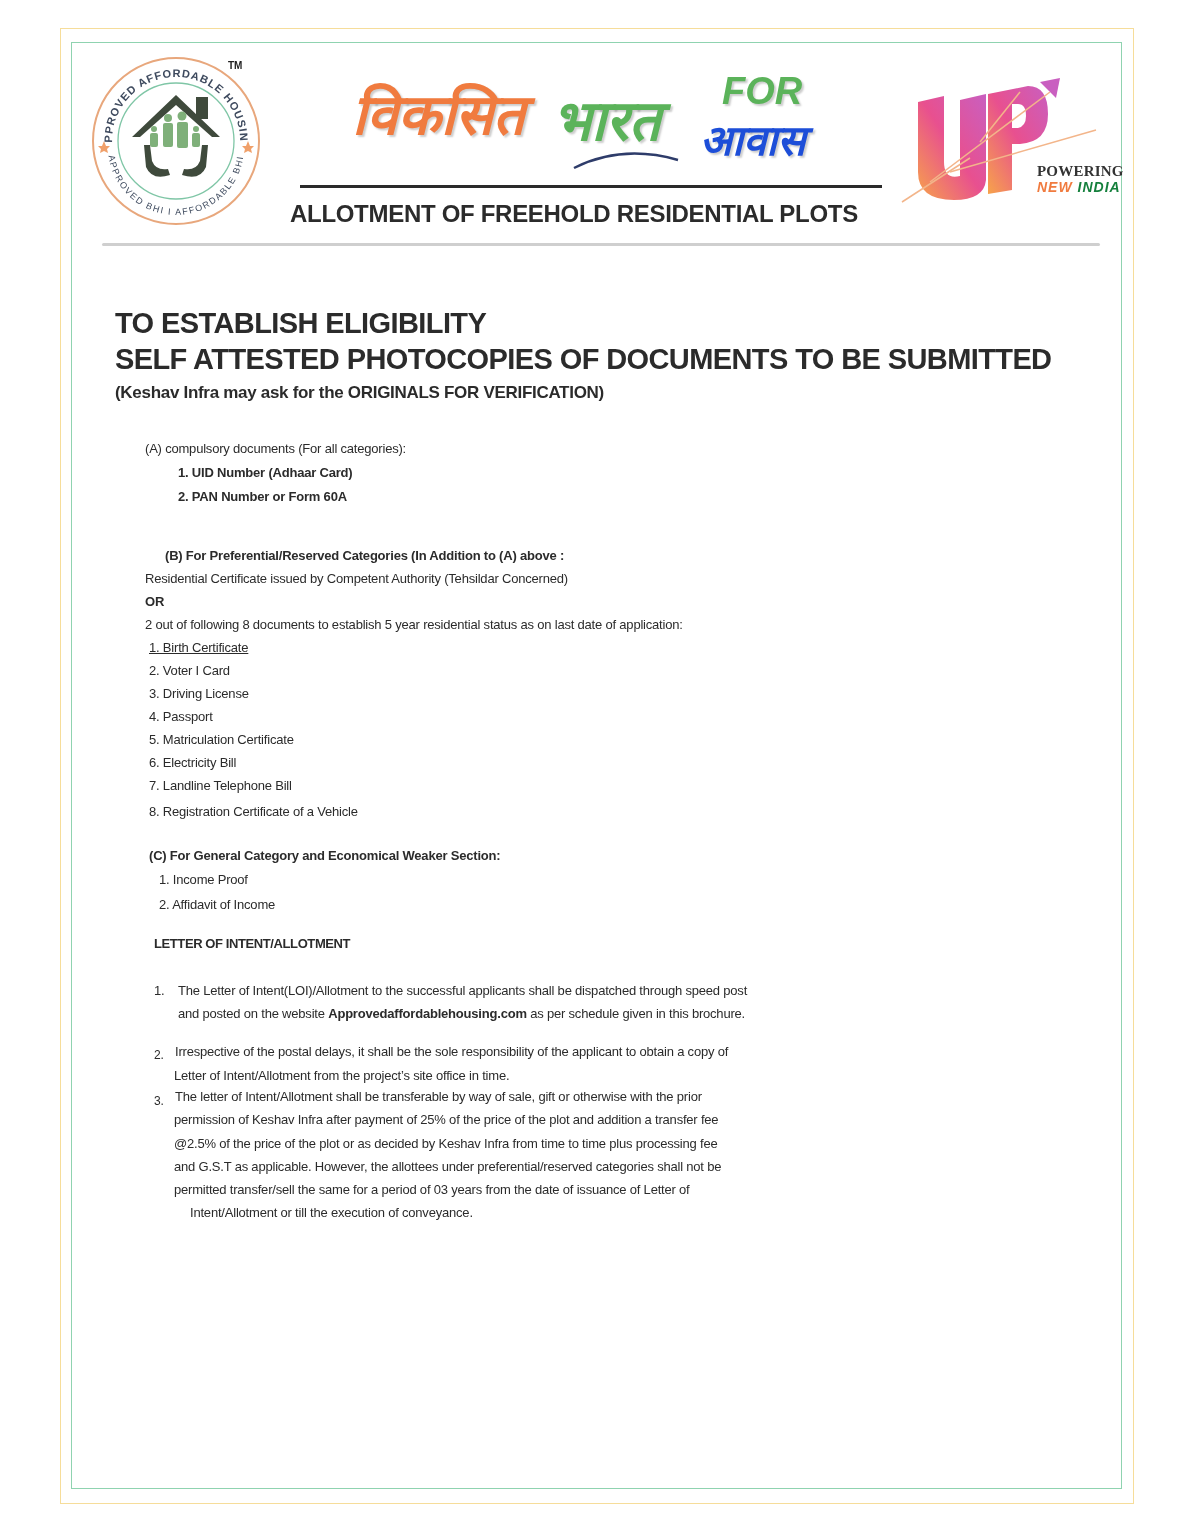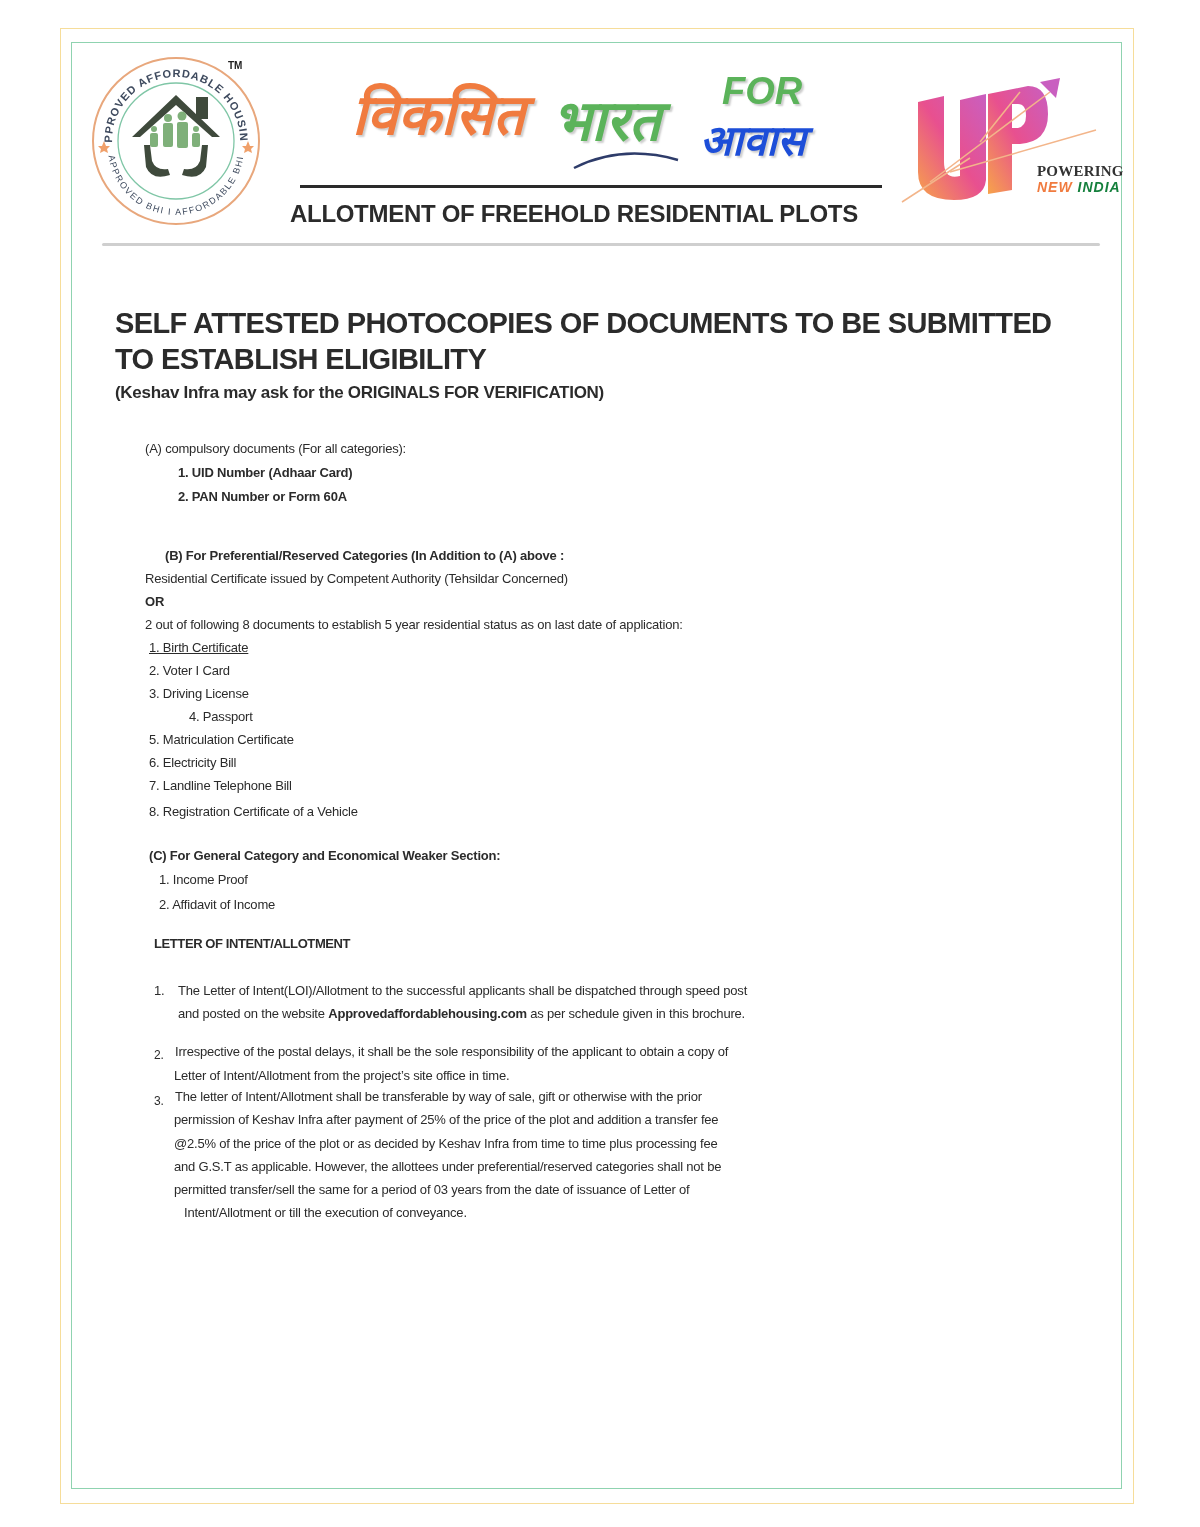--- a/index.html
+++ b/index.html
@@ -120,37 +120,37 @@
     <line x1="80" y1="70" x2="120" y2="20"></line>
   </g>
 </svg>
 <div class="powering">POWERING</div>
 <div class="new-india">
   <span class="ni-new">NEW</span>
   <span class="ni-india">INDIA</span>
 </div>
 
 <div class="main-title">
+  <div>TO ESTABLISH ELIGIBILITY</div>
   <div>SELF ATTESTED PHOTOCOPIES OF DOCUMENTS TO BE SUBMITTED</div>
-  <div>TO ESTABLISH ELIGIBILITY</div>
 </div>
 <div class="subnote">(Keshav Infra may ask for the ORIGINALS FOR VERIFICATION)</div>
 
 <div class="txt" style="left:145px; top:441px;">(A) compulsory documents (For all categories):</div>
 <div class="txt b" style="left:178px; top:465px;">1. UID Number (Adhaar Card)</div>
 <div class="txt b" style="left:178px; top:489px;">2. PAN Number or Form 60A</div>
 
 <div class="txt b" style="left:145px; top:548px;margin-left:20px;">(B)  For Preferential/Reserved Categories (In Addition to (A) above :</div>
 <div class="txt" style="left:145px; top:571px;">Residential  Certificate issued by Competent Authority (Tehsildar Concerned)</div>
 <div class="txt b" style="left:145px; top:594px;">OR</div>
 <div class="txt" style="left:145px; top:617px;">2 out of following 8 documents to establish 5 year residential status as on last date of application:</div>
 <div class="txt" style="left:149px; top:640px;text-decoration:underline;">1. Birth Certificate</div>
 <div class="txt" style="left:149px; top:663px;">2. Voter I Card</div>
 <div class="txt" style="left:149px; top:686px;">3. Driving License</div>
-<div class="txt" style="left:149px; top:709px;margin-left:40px;">4. Passport</div>
+<div class="txt" style="left:149px; top:709px;">4. Passport</div>
 <div class="txt" style="left:149px; top:732px;">5. Matriculation Certificate</div>
 <div class="txt" style="left:149px; top:755px;">6. Electricity Bill</div>
 <div class="txt" style="left:149px; top:778px;">7. Landline Telephone Bill</div>
 <div class="txt" style="left:149px; top:804px;">8. Registration Certificate of a Vehicle</div>
 
 <div class="txt b" style="left:149px; top:848px;">(C) For General Category and Economical Weaker Section:</div>
 <div class="txt" style="left:159px; top:872px;">1. Income Proof</div>
 <div class="txt" style="left:159px; top:897px;">2. Affidavit of Income</div>
 
 <div class="txt b" style="left:154px; top:936px; letter-spacing:-0.4px;">LETTER OF INTENT/ALLOTMENT</div>
@@ -162,13 +162,13 @@
 <div class="txt" style="left:154px; top:1048px; font-size:12px;">2.</div>
 <div class="txt" style="left:175px; top:1044px;">Irrespective of the postal delays, it shall be the sole responsibility of the applicant to obtain a copy of</div>
 <div class="txt" style="left:174px; top:1068px;">Letter of Intent/Allotment from the project’s site office in time.</div>
 
 <div class="txt" style="left:154px; top:1094px; font-size:12px;">3.</div>
 <div class="txt" style="left:175px; top:1089px;">The letter of Intent/Allotment shall be transferable by way of sale, gift or otherwise with the prior</div>
 <div class="txt" style="left:174px; top:1112px;">permission of Keshav Infra after payment of 25% of the price of the plot and addition a transfer fee</div>
 <div class="txt" style="left:174px; top:1136px;">@2.5% of the price of the plot or as decided by Keshav Infra from time to time plus processing fee</div>
 <div class="txt" style="left:174px; top:1159px;">and G.S.T as applicable. However, the allottees under preferential/reserved categories shall not be</div>
 <div class="txt" style="left:174px; top:1182px;">permitted transfer/sell the same for a period of 03 years from the date of issuance of Letter of</div>
-<div class="txt" style="left:184px; top:1205px;text-align:center;">Intent/Allotment or till the execution of conveyance.</div>
+<div class="txt" style="left:190px; top:1205px;text-align:center;">Intent/Allotment or till the execution of conveyance.</div>
 
 </body></html>

